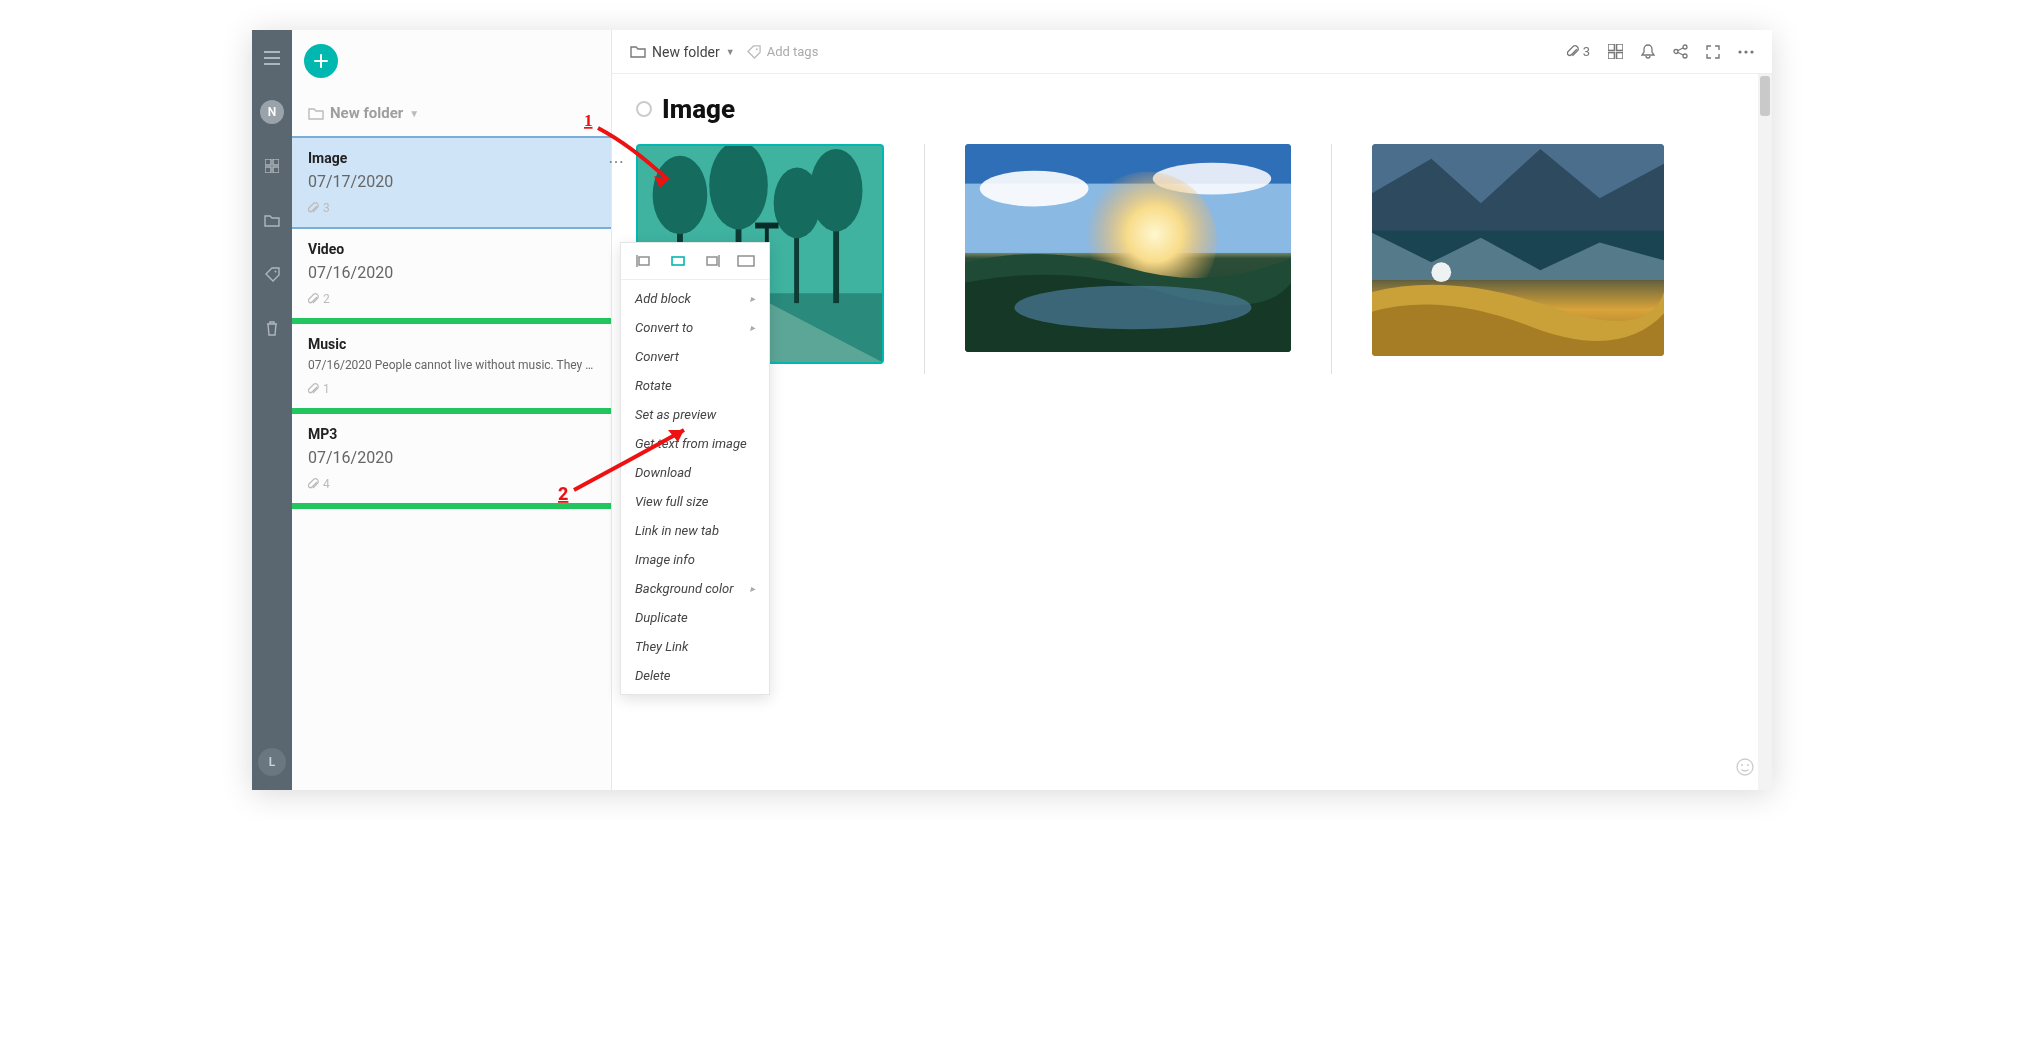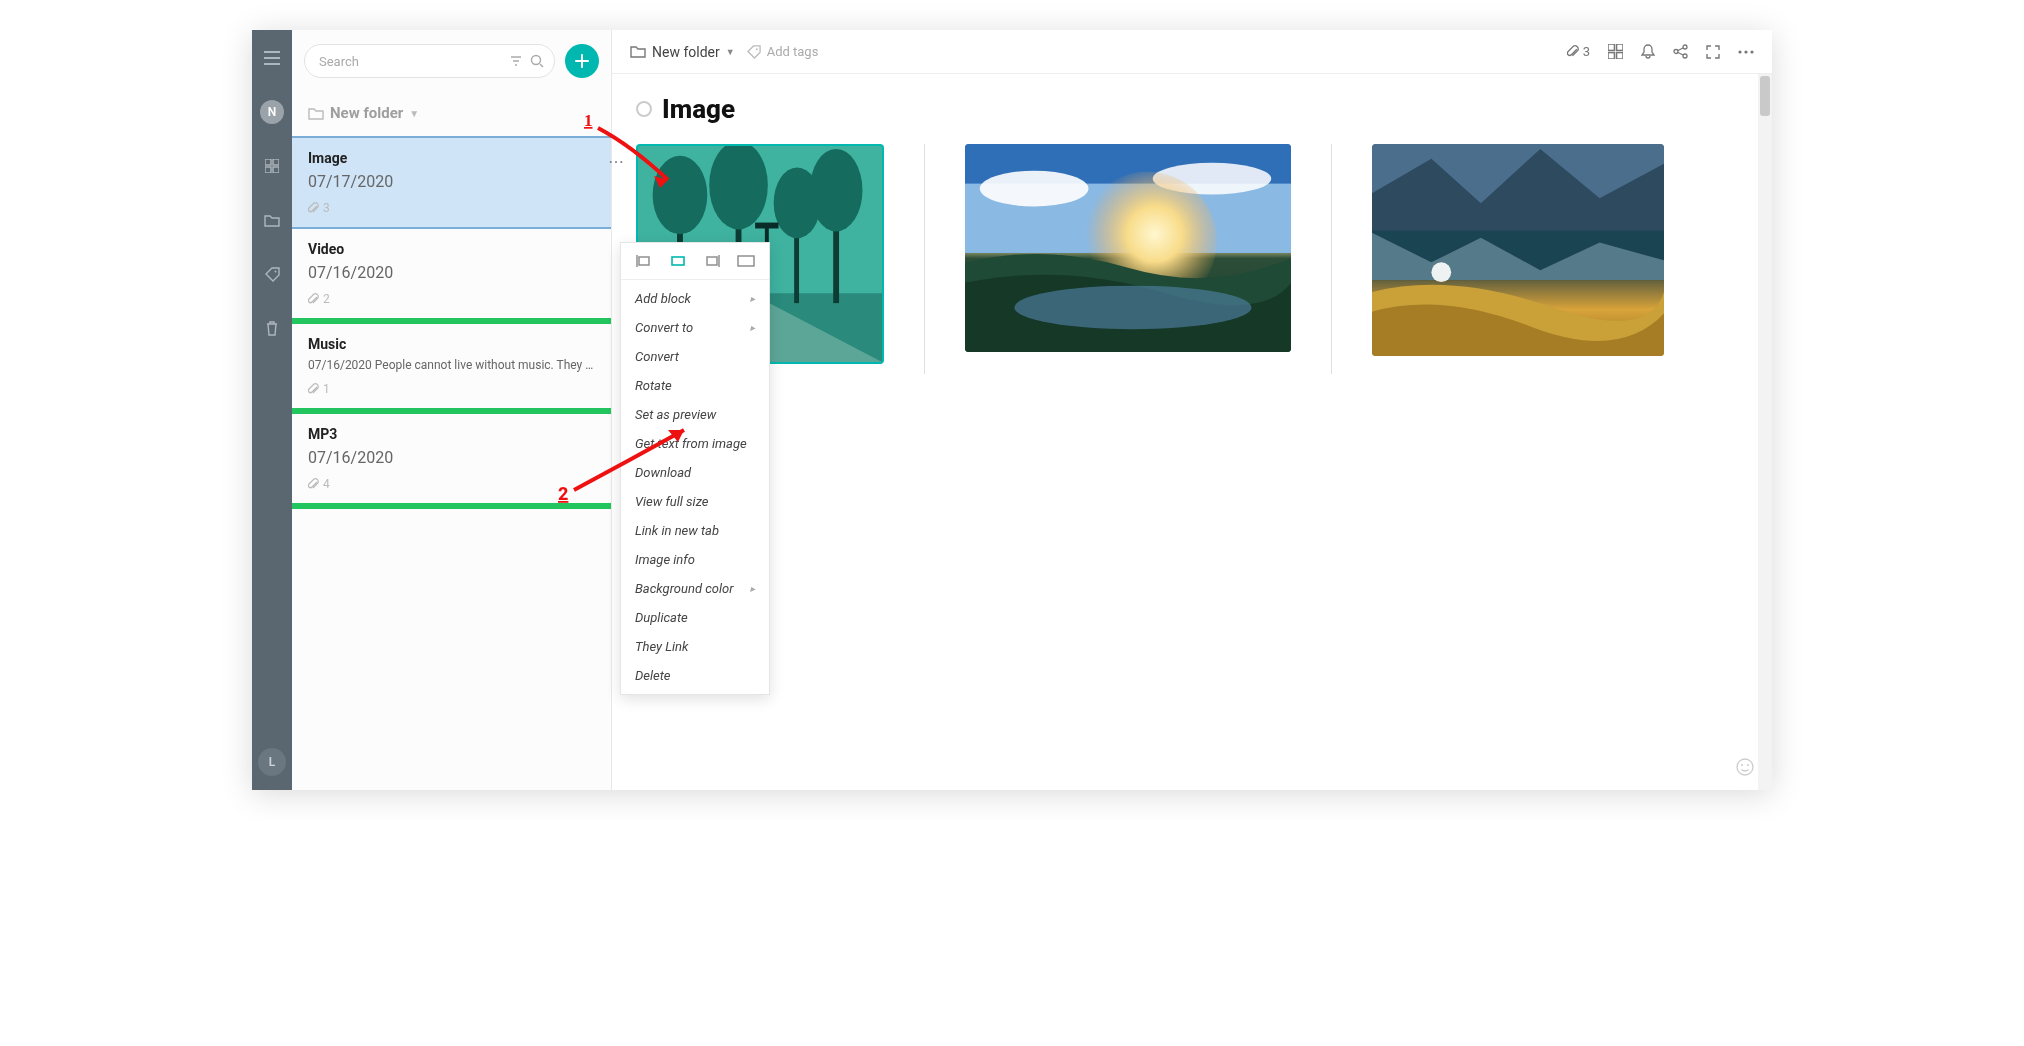--- a/index.html
+++ b/index.html
@@ -116,36 +116,20 @@
       <svg width="14" height="15" viewBox="0 0 14 15">
           <path d="M2 3h10M5 3V1h4v2M3 3l1 11h6l1-11" fill="none" stroke="currentColor" stroke-width="1.4"></path>
         </svg>
     </div>
     <div class="rail-spacer"></div>
     <div class="avatar-bottom">L</div>
   </div>
 
   <div class="sidebar">
     <div class="sidebar-top">
-      <div class="search-box">
-        <input placeholder="Search" style="">
-        <span class="sicon">
-          <span>
-              <svg width="12" height="12" viewBox="0 0 12 12">
-                <path d="M1 2h10M3 6h6M5 10h2" stroke="currentColor" stroke-width="1.4"></path>
-              </svg>
-            </span>
-          <span>
-              <svg width="14" height="14" viewBox="0 0 14 14">
-                <circle cx="6" cy="6" r="4.5" fill="none" stroke="currentColor" stroke-width="1.4"></circle>
-                <path d="M10 10l3 3" stroke="currentColor" stroke-width="1.4"></path>
-              </svg>
-            </span>
-        </span>
-      </div>
       <div class="add-btn">
         <svg width="16" height="16" viewBox="0 0 16 16">
             <path d="M8 2v12M2 8h12" stroke="#fff" stroke-width="2" stroke-linecap="round"></path>
           </svg>
       </div>
     </div>
     <div class="folder-header">
       <svg width="16" height="13" viewBox="0 0 16 13" style="color:#bbb">
           <path d="M1 2h5l2 2h7v8H1z" fill="none" stroke="currentColor" stroke-width="1.4"></path>
         </svg>

